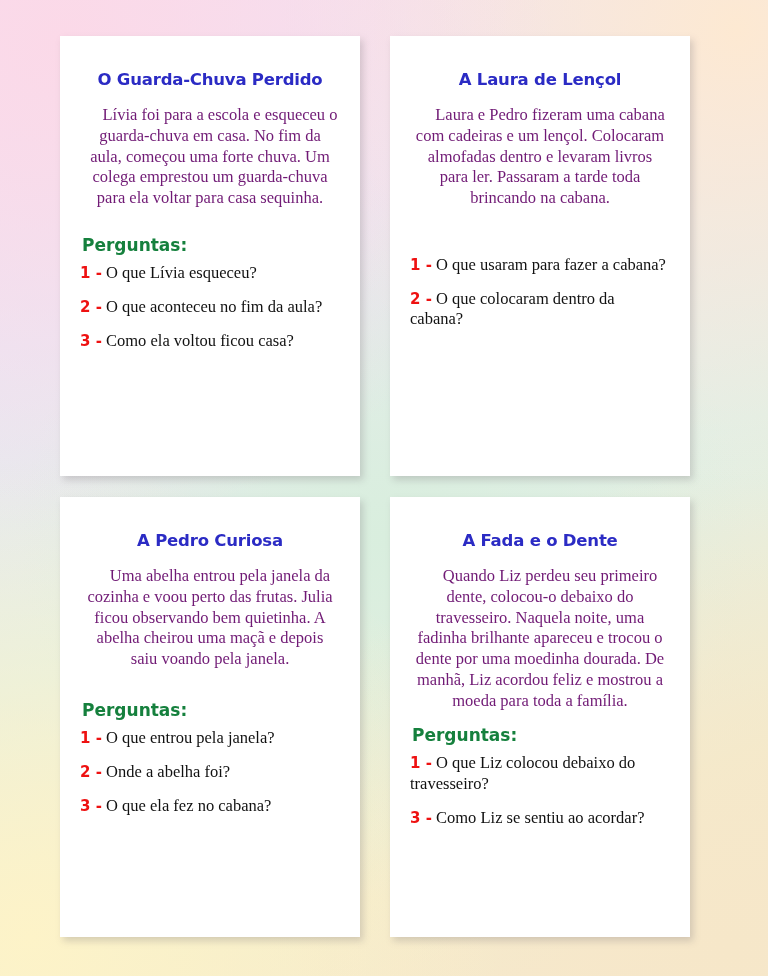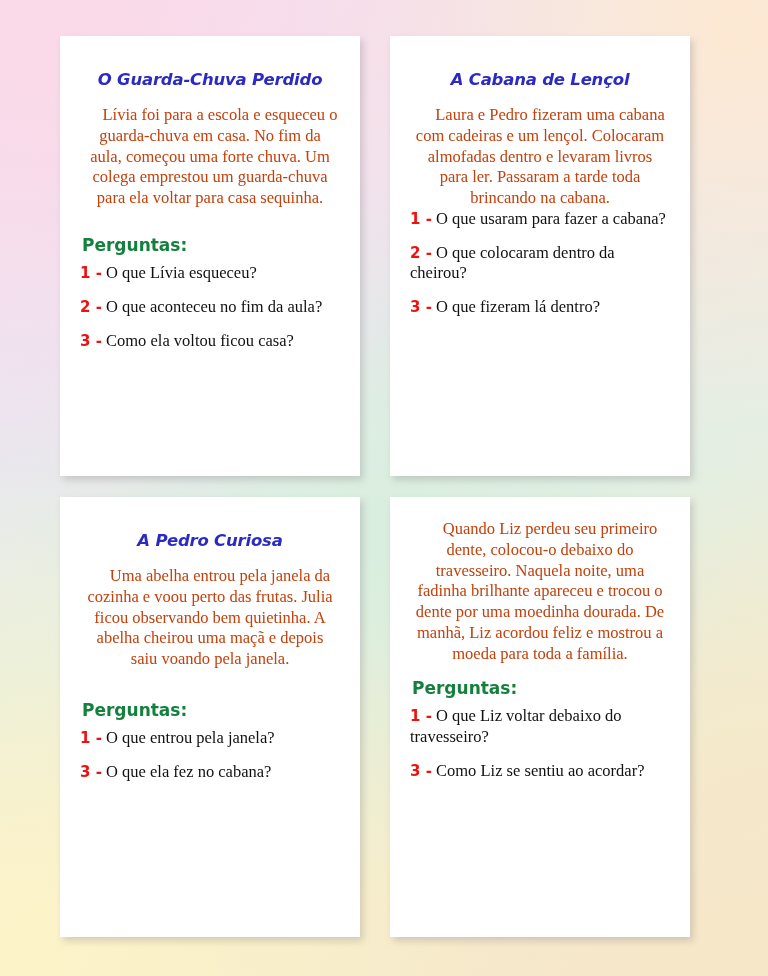--- a/index.html
+++ b/index.html
@@ -43,27 +43,26 @@
     overflow: hidden;
   }
   .card-title {
     color: #2b2bc4;
     font-family: "DejaVu Sans", sans-serif;
     font-weight: bold;
     font-size: 16.5px;
     text-align: center;
     margin: 12px 0 16px 0;
     letter-spacing: -0.2px;
-    font-style: italic;
   }
   .card-story {
     font-size: 16.5px;
     line-height: 1.26;
     text-align: center;
-    color: #c2410c;
+    color: #701a75;
     margin: 0 2px;
     text-indent: 20px;
   }
   .questions-heading {
     color: #15803d;
     font-family: "DejaVu Sans", sans-serif;
     font-weight: bold;
     font-size: 17px;
     margin: 0 0 8px 2px;
   }
@@ -82,21 +81,21 @@
     color: #ee1111;
     font-family: "DejaVu Sans", sans-serif;
     font-weight: bold;
     font-size: 15px;
   }
   .spacer {
     flex: 1 1 auto;
     min-height: 6px;
   }
   .q-block-c1 { margin-top: 26px; }
-  .q-block-c2 { }
+  .q-block-c2 { margin-top: 46px; }
   .q-block-c3 { margin-top: 30px; }
   .q-block-c4 { margin-top: 14px; }
 </style>
 </head>
 <body>
 
 <div class="sheet">
   <div class="grid">
 
     <div class="card">
@@ -116,68 +115,69 @@
           <li class="q-item">
             <span class="q-num">3 -</span>
             <span>Como ela voltou ficou casa?</span>
           </li>
         </ul>
       </div>
       <div class="spacer"></div>
     </div>
 
     <div class="card">
-      <div class="card-title">A Cabana de Lençol</div>
+      <div class="card-title">A Laura de Lençol</div>
       <div class="card-story">Laura e Pedro fizeram uma cabana com cadeiras e um lençol. Colocaram almofadas dentro e levaram livros para ler. Passaram a tarde toda brincando na cabana.</div>
       <div class="q-block-c2">
         <ul class="q-list">
           <li class="q-item">
             <span class="q-num">1 -</span>
             <span>O que usaram para fazer a cabana?</span>
           </li>
           <li class="q-item">
             <span class="q-num">2 -</span>
-            <span>O que colocaram dentro da cheirou?</span>
-          </li>
-          <li class="q-item">
-            <span class="q-num">3 -</span>
-            <span>O que fizeram lá dentro?</span>
+            <span>O que colocaram dentro da cabana?</span>
           </li>
         </ul>
       </div>
       <div class="spacer"></div>
     </div>
 
     <div class="card">
       <div class="card-title">A Pedro Curiosa</div>
       <div class="card-story">Uma abelha entrou pela janela da cozinha e voou perto das frutas. Julia ficou observando bem quietinha. A abelha cheirou uma maçã e depois saiu voando pela janela.</div>
       <div class="q-block-c3">
         <div class="questions-heading">Perguntas:</div>
         <ul class="q-list">
           <li class="q-item">
             <span class="q-num">1 -</span>
             <span>O que entrou pela janela?</span>
           </li>
           <li class="q-item">
+            <span class="q-num">2 -</span>
+            <span>Onde a abelha foi?</span>
+          </li>
+          <li class="q-item">
             <span class="q-num">3 -</span>
             <span>O que ela fez no cabana?</span>
           </li>
         </ul>
       </div>
       <div class="spacer"></div>
     </div>
 
     <div class="card">
+      <div class="card-title">A Fada e o Dente</div>
       <div class="card-story">Quando Liz perdeu seu primeiro dente, colocou-o debaixo do travesseiro. Naquela noite, uma fadinha brilhante apareceu e trocou o dente por uma moedinha dourada. De manhã, Liz acordou feliz e mostrou a moeda para toda a família.</div>
       <div class="q-block-c4">
         <div class="questions-heading">Perguntas:</div>
         <ul class="q-list">
           <li class="q-item">
             <span class="q-num">1 -</span>
-            <span>O que Liz voltar debaixo do travesseiro?</span>
+            <span>O que Liz colocou debaixo do travesseiro?</span>
           </li>
           <li class="q-item">
             <span class="q-num">3 -</span>
             <span>Como Liz se sentiu ao acordar?</span>
           </li>
         </ul>
       </div>
       <div class="spacer"></div>
     </div>
 

